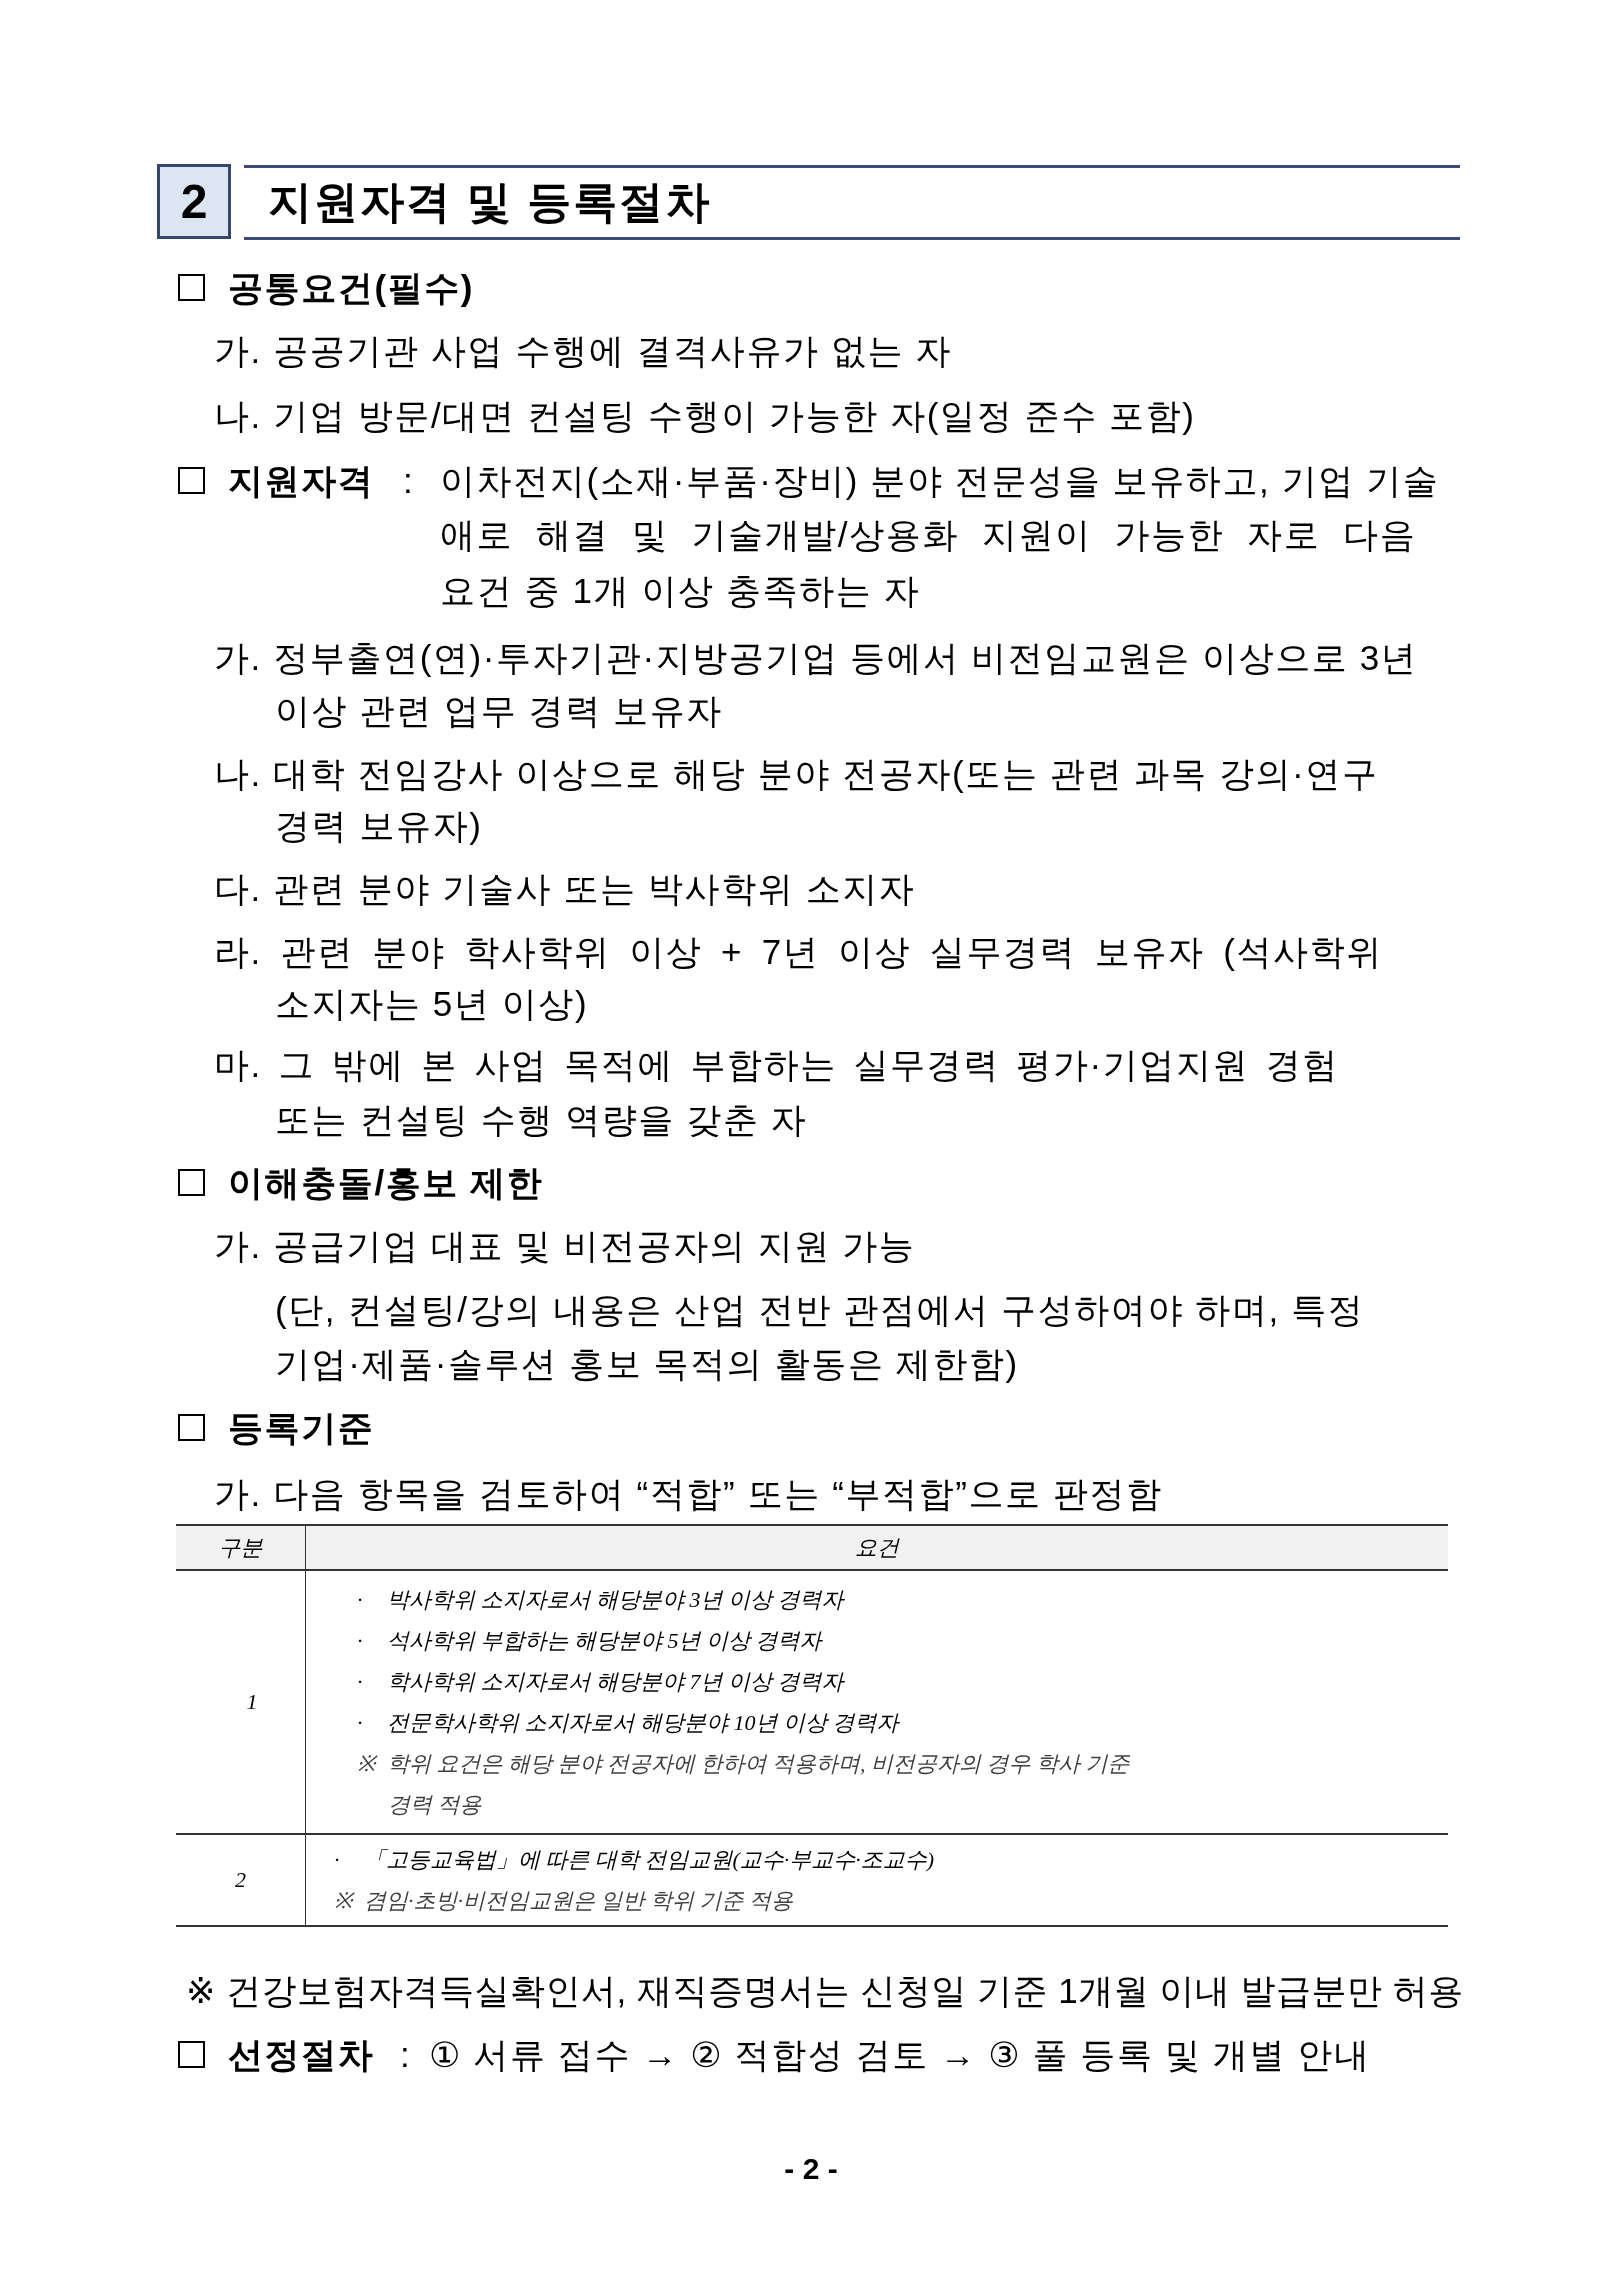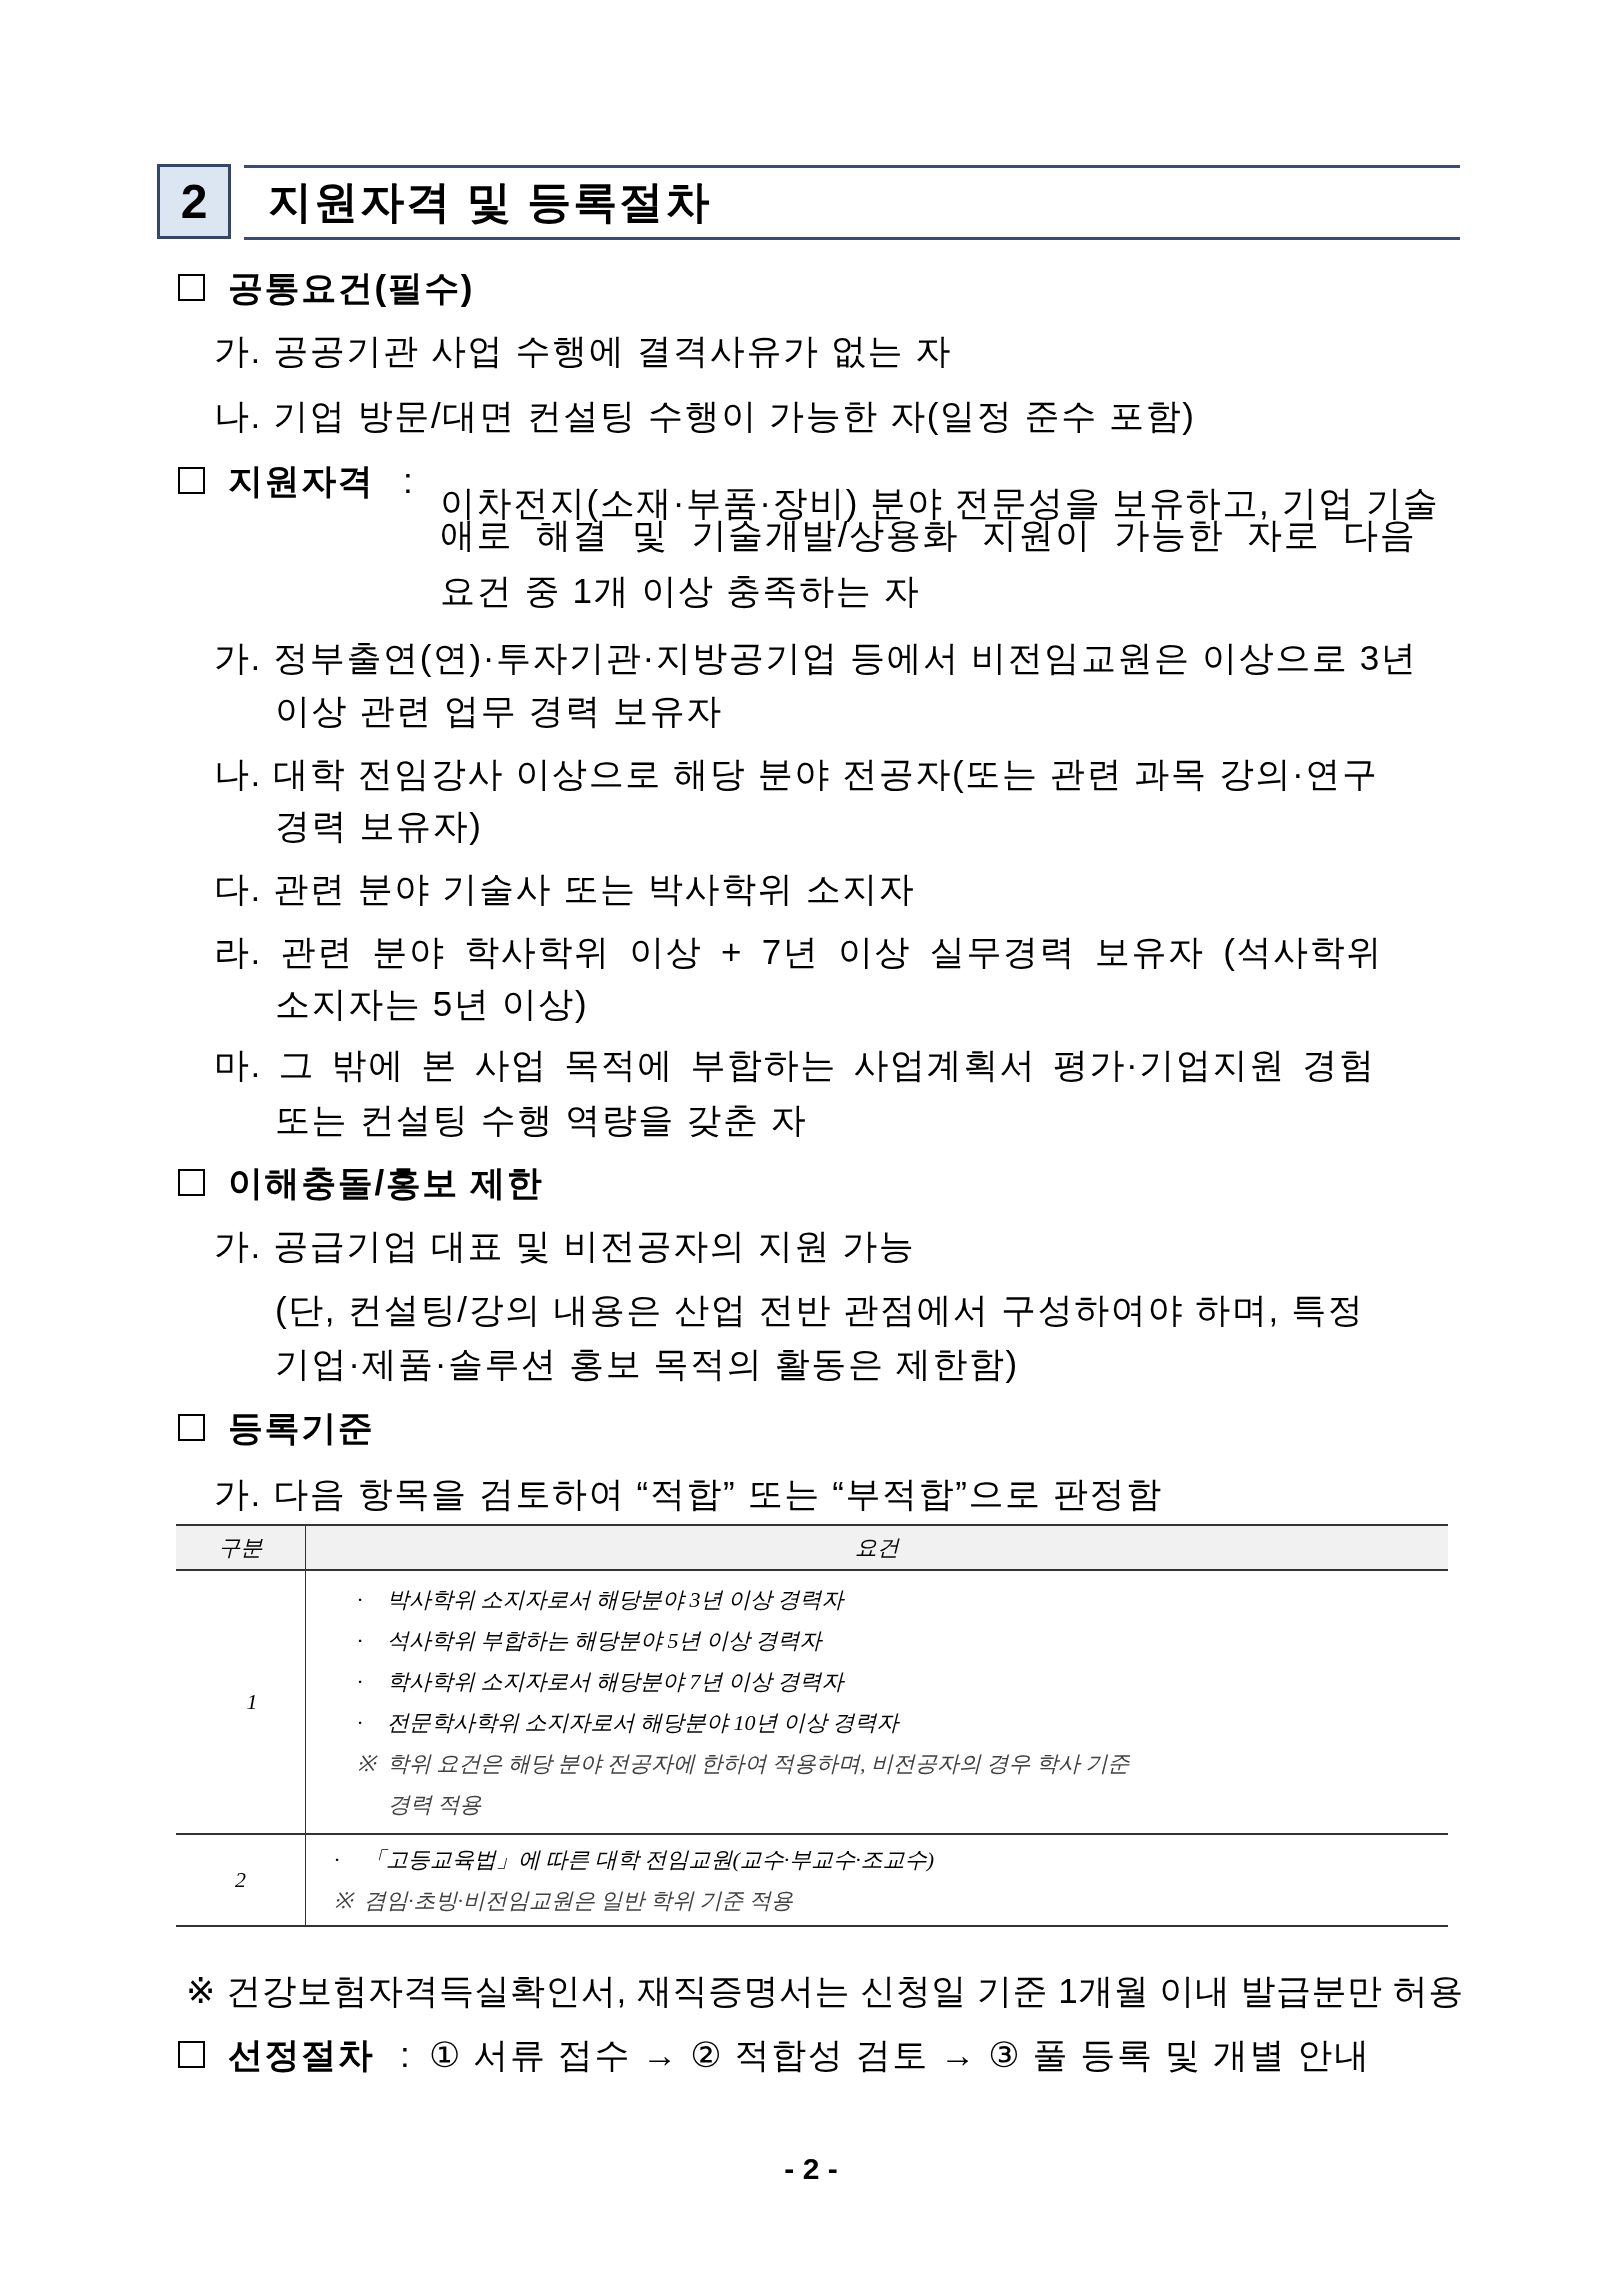--- a/index.html
+++ b/index.html
@@ -1,21 +1,21 @@
 <!DOCTYPE html>
 <html style="font-size:8.4px"><head>
 <meta charset="utf-8">
 <style>
   html, body { margin:0; padding:0; background:#ffffff; }
   body { width:1622px; height:2295px; position:relative; overflow:hidden;
          font-family:"Liberation Sans","DejaVu Sans",sans-serif; color:#000; }
   .abs { position:absolute; white-space:nowrap; }
   .body-txt { font-size:35px; line-height:42px; letter-spacing:1.6px; }
   .bold { font-weight:bold; }
-  .justify { display:flex; justify-content:space-between;margin-top:22px; }
+  .justify { display:flex; justify-content:space-between; }
 
   
   #sec-num { left:157px; top:164px; width:68px; height:69px;
              background:#dce6f2; border:3.1px solid #34456e; box-sizing:content-box;
              display:flex; align-items:center; justify-content:center;
              font-size:48px; font-weight:bold; width:68px; }
   #sec-line-top { left:244px; top:165px; width:1216px; height:3.1px; background:#3b4a78; }
   #sec-line-bot { left:244px; top:237px; width:1216px; height:3.1px; background:#3b4a78; }
   #sec-title { left:268px; top:177px; font-size:44px; font-weight:bold; letter-spacing:2.1px; line-height:50px; }
 
@@ -67,21 +67,21 @@
 <div class="abs body-txt" style="left:440px; top:514px; width:1036px; word-spacing:11.5px;">애로 해결 및 기술개발/상용화 지원이 가능한 자로 다음</div>
 <div class="abs body-txt" style="left:440px; top:570px;">요건 중 1개 이상 충족하는 자</div>
 
 <div class="abs body-txt" style="left:214px; top:637px;">가. 정부출연(연)·투자기관·지방공기업 등에서 비전임교원은 이상으로 3년</div>
 <div class="abs body-txt" style="left:275px; top:690px;">이상 관련 업무 경력 보유자</div>
 <div class="abs body-txt" style="left:214px; top:753px;">나. 대학 전임강사 이상으로 해당 분야 전공자(또는 관련 과목 강의·연구</div>
 <div class="abs body-txt" style="left:275px; top:805px;">경력 보유자)</div>
 <div class="abs body-txt" style="left:214px; top:868px;">다. 관련 분야 기술사 또는 박사학위 소지자</div>
 <div class="abs body-txt" style="left:214px; top:931px; word-spacing:7.3px;text-align:right;">라. 관련 분야 학사학위 이상 + 7년 이상 실무경력 보유자 (석사학위</div>
 <div class="abs body-txt" style="left:275px; top:983px;">소지자는 5년 이상)</div>
-<div class="abs body-txt" style="left:214px; top:1044px; word-spacing:5.2px;">마. 그 밖에 본 사업 목적에 부합하는 사업계획서 평가·기업지원 경험</div>
+<div class="abs body-txt" style="left:214px; top:1044px; word-spacing:5.2px;">마. 그 밖에 본 사업 목적에 부합하는 실무경력 평가·기업지원 경험</div>
 <div class="abs body-txt" style="left:275px; top:1099px;">또는 컨설팅 수행 역량을 갖춘 자</div>
 
 <div class="abs body-txt bold" style="left:178px; top:1162px;">
   <span class="chk"></span><span>이해충돌/홍보 제한</span>
 </div>
 <div class="abs body-txt" style="left:214px; top:1225px;">가. 공급기업 대표 및 비전공자의 지원 가능</div>
 <div class="abs body-txt" style="left:275px; top:1289px;">(단, 컨설팅/강의 내용은 산업 전반 관점에서 구성하여야 하며, 특정</div>
 <div class="abs body-txt" style="left:275px; top:1343px;">기업·제품·솔루션 홍보 목적의 활동은 제한함)</div>
 
 <div class="abs body-txt bold" style="left:178px; top:1407px;">

